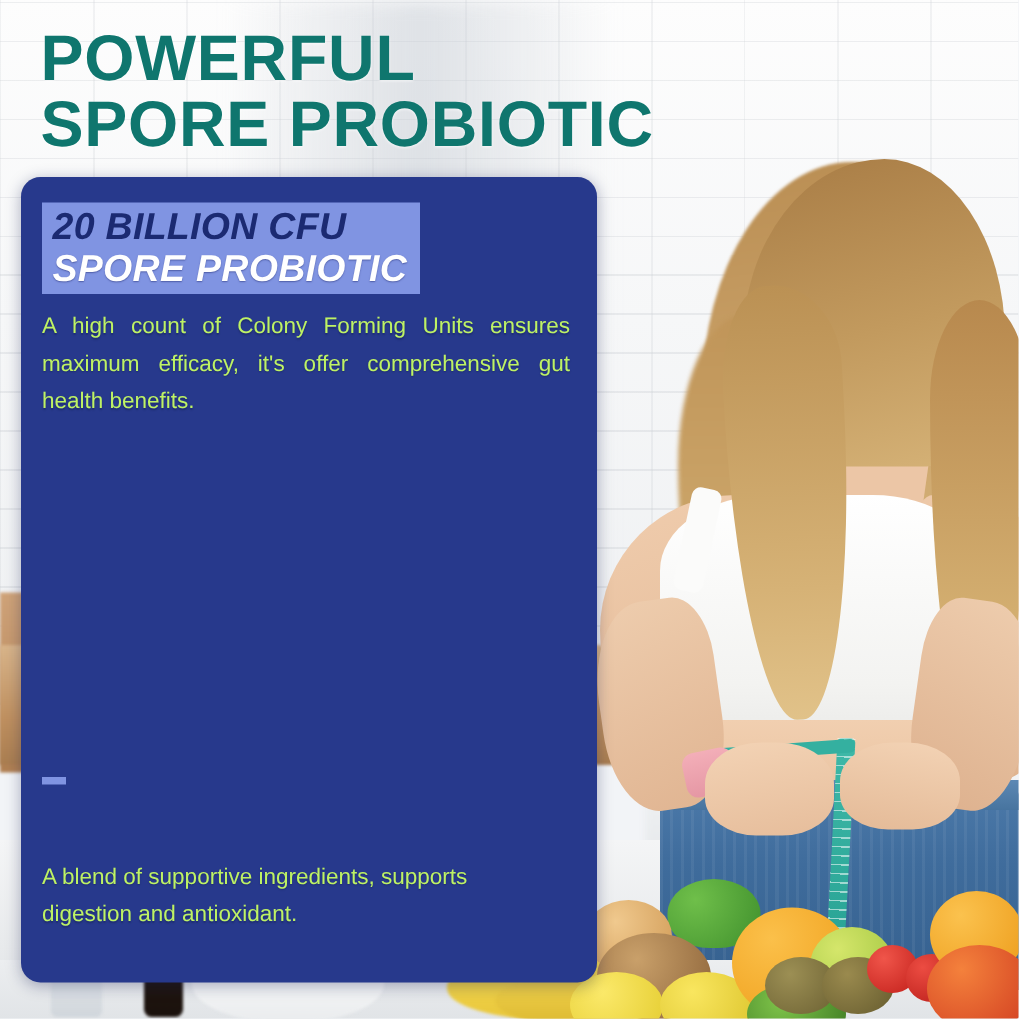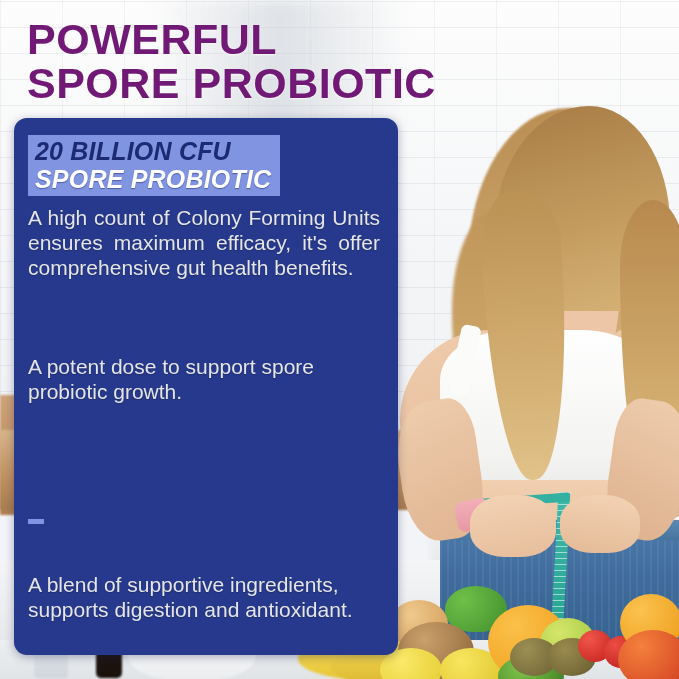--- a/index.html
+++ b/index.html
@@ -216,21 +216,21 @@
   .banana2{
     position:absolute;left:330px;top:650px;width:120px;height:34px;
     background:linear-gradient(180deg,#f2d44c,#dcb832);
     border-radius:50%;
   }
   .blurlayer{filter:blur(1.2px);}
 
   
   .headline{
     position:absolute;left:27px;top:17px;width:560px;
-    color:#701a75;font-weight:bold;font-size:43px;line-height:44px;
+    color:#0f766e;font-weight:bold;font-size:43px;line-height:44px;
     letter-spacing:.5px;
     text-shadow:0 1px 2px rgba(255,255,255,.75);
   }
   .headline div{white-space:nowrap;}
 
   
   .panel{
     position:absolute;left:14px;top:118px;width:384px;height:537px;
     background:#27398c;border-radius:13px;
     box-shadow:0 2px 10px rgba(20,30,80,.35);
@@ -248,21 +248,21 @@
   .hl .l1{
     display:block;color:#1b2a72;font-style:italic;font-weight:bold;font-size:25px;
     letter-spacing:.2px;white-space:nowrap;
   }
   .hl .l2{
     display:block;color:#ffffff;font-style:italic;font-weight:bold;font-size:25px;
     letter-spacing:.2px;white-space:nowrap;
     text-shadow:0 1px 1px rgba(30,40,110,.5);
   }
   .body{
-    margin-top:9px;color:#e5e5e5;font-size:21px;line-height:25px;
+    margin-top:9px;color:#bef264;font-size:15px;line-height:25px;
     text-align:justify;
     text-shadow:0 1px 1px rgba(20,30,80,.45);
   }
   .body.nojust{text-align:left;}
   .b1 .body{width:352px;}
   .b2 .body{width:320px;}
   .b3 .body{width:345px;margin-top:44px;}
 </style>
 </head>
 <body>
@@ -341,21 +341,20 @@
 
     <div class="block b1">
       <div class="hl">
         <span class="l1">20 BILLION CFU</span>
         <span class="l2">SPORE PROBIOTIC</span>
       </div>
       <div class="body">A high count of Colony Forming Units ensures maximum efficacy, it's offer comprehensive gut health benefits.</div>
     </div>
 
     <div class="block b2">
-      <div class="body nojust">A potent dose to support spore probiotic growth.</div>
     </div>
 
     <div class="block b3">
       <div class="hl">
       </div>
       <div class="body nojust">A blend of supportive ingredients, supports digestion and antioxidant.</div>
     </div>
 
   </div>
 </div>

